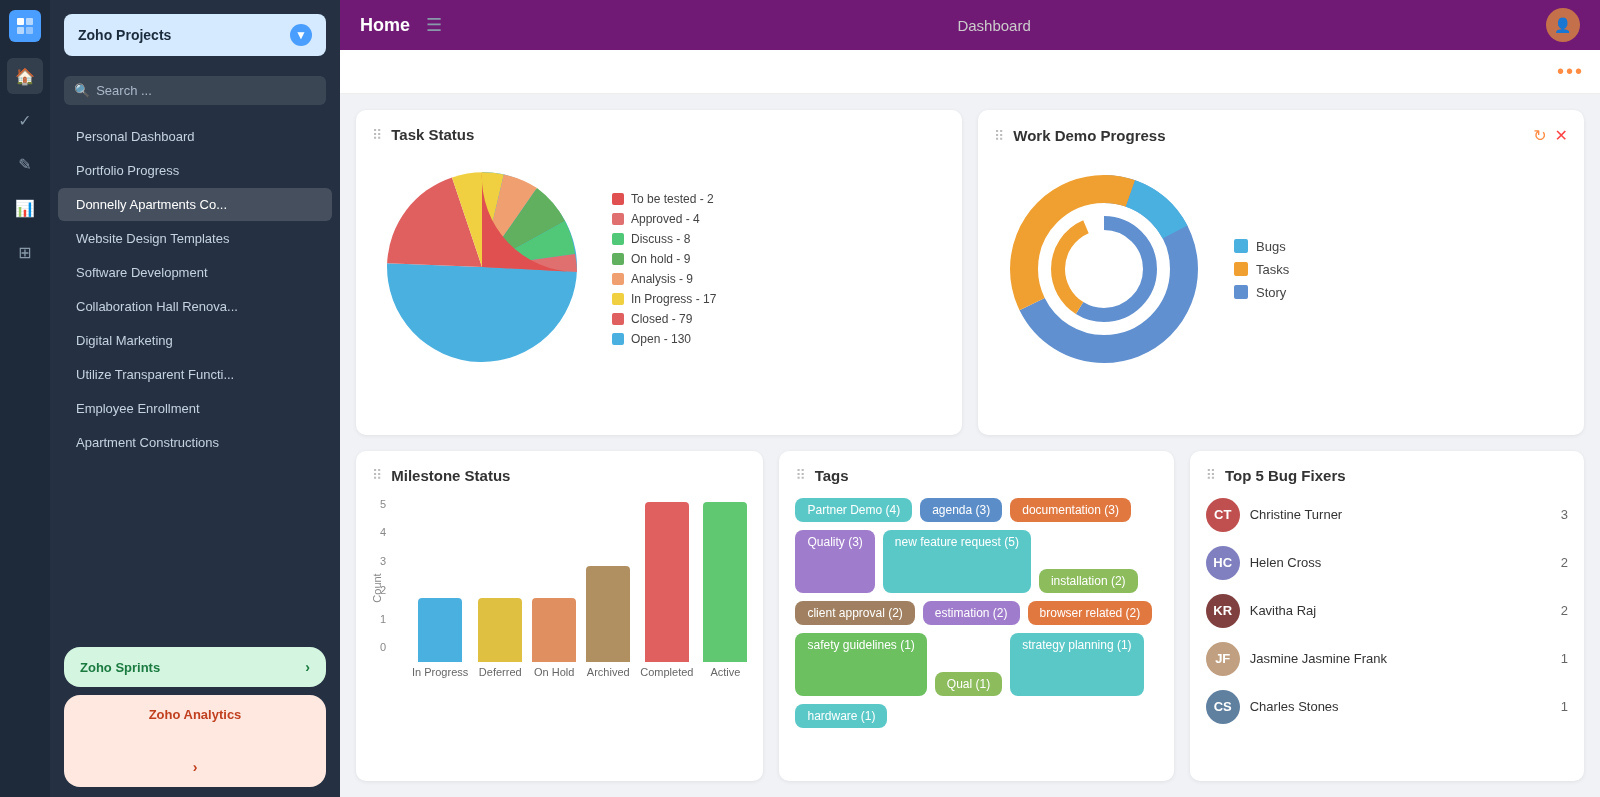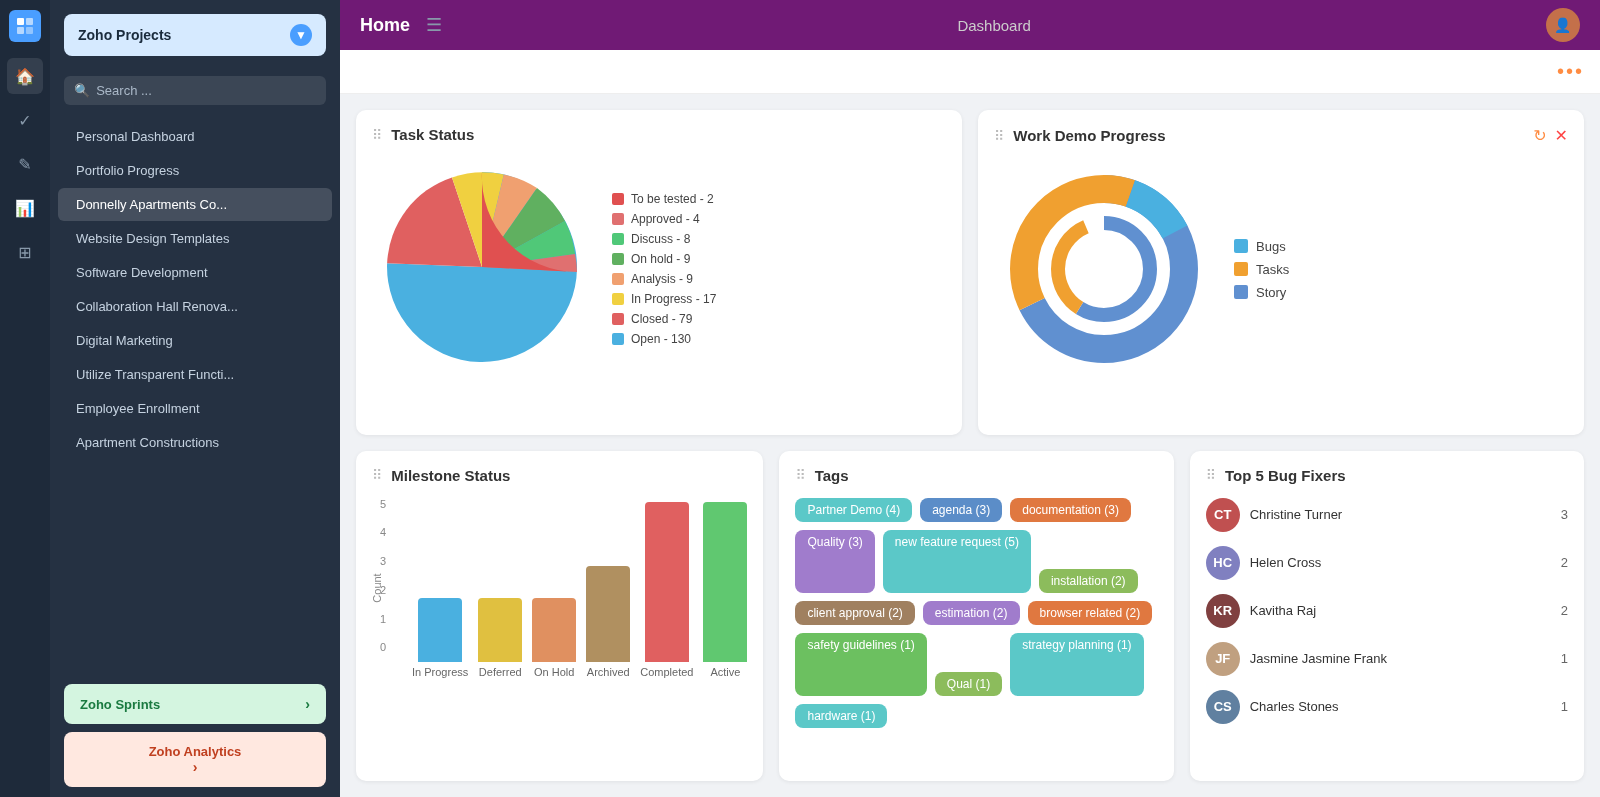--- a/index.html
+++ b/index.html
@@ -88,24 +88,24 @@
     .sidebar-nav-item.active {
       background: rgba(255,255,255,0.15);
       color: #fff;
       font-weight: 500;
     }
     .sidebar-bottom {
       padding: 10px 14px;
       display: flex; flex-direction: column; gap: 8px;
     }
     .sidebar-bottom-btn {
-      border-radius: 8px;
+      border-radius: 16px;
       padding: 12px 16px;
       display: flex; align-items: center; justify-content: space-between;
-      cursor: pointer; font-size: 13px; font-weight: 600;
+      cursor: pointer; font-size: 13px; font-weight: 600; gap: 37px;
     }
     .sidebar-bottom-btn.green { background: #d4f5e0; color: #1a7a40; }
     .sidebar-bottom-btn.peach { background: #ffe8e0; color: #c04020; flex-direction: column; }
     .sidebar-bottom-btn .arrow { font-size: 14px; }
 
     
     .main {
       flex: 1;
       display: flex;
       flex-direction: column;

